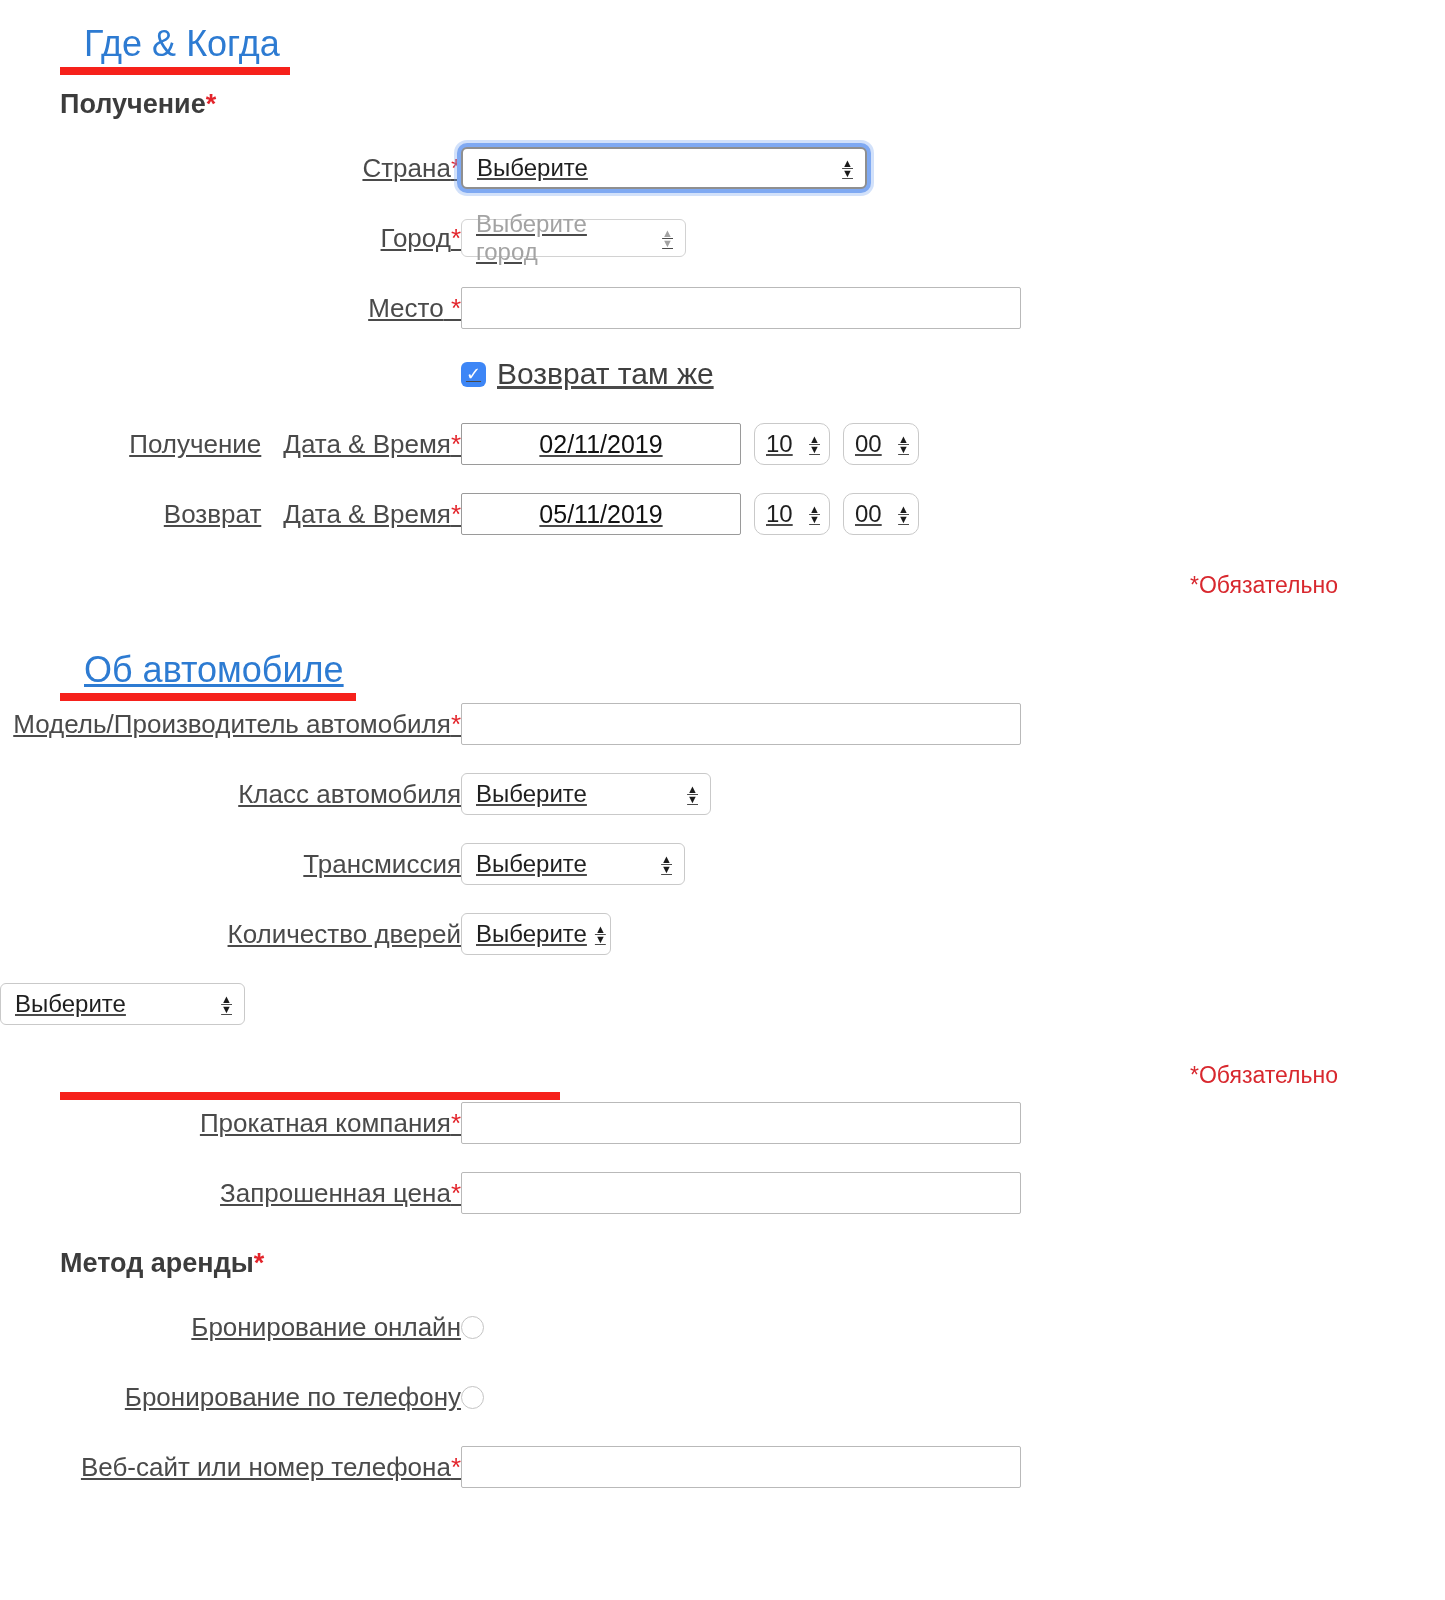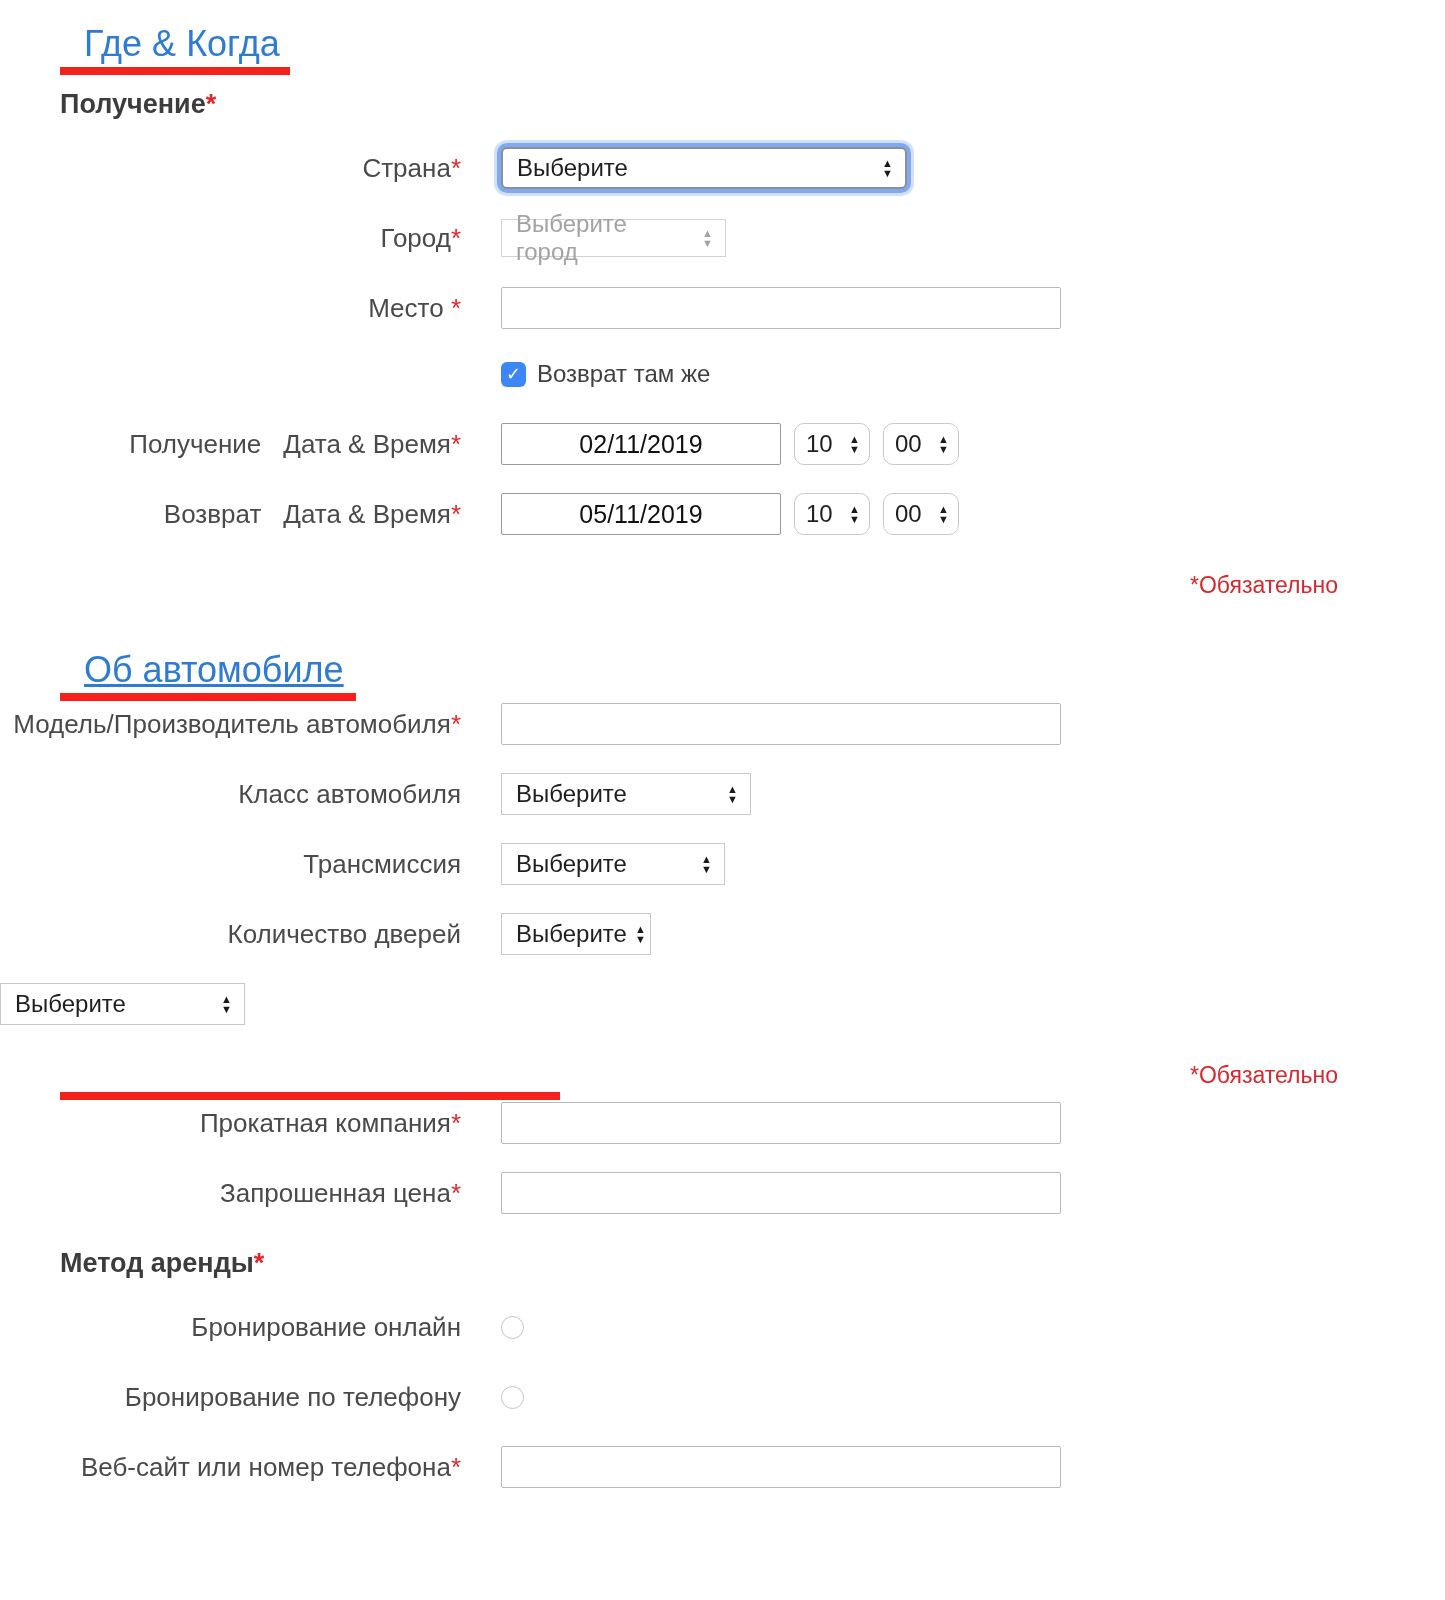--- a/index.html
+++ b/index.html
@@ -27,23 +27,23 @@
   .subheading{
     font-size:27px;font-weight:700;color:#3c3c3c;
     margin:12px 0 0 60px;line-height:34px;
   }
   .star{color:#e3242b;}
 
   
   .row{
     display:grid;
     grid-template-columns:461px 1fr;
-    column-gap:40px;
     align-items:start;
     margin-top:24px;
+    text-decoration:underline;
   }
   .lbl{
     text-align:right;
     font-size:26px;
     line-height:46px;
     color:#4a4a4a;
   }
   .lbl .prefix{margin-right:22px;}
   .ctl{display:flex;align-items:center;min-height:46px;}
 
@@ -56,21 +56,21 @@
     padding:0 10px;outline:none;text-align:center;
   }
   .date-input{
     width:280px;border-color:#9a9a9a;font-size:25px;color:#111;
   }
 
   
   .sel{
     display:inline-flex;align-items:center;justify-content:space-between;
     height:42px;box-sizing:border-box;
-    border:1.5px solid #c9c9c9;border-radius:0;
+    border:1.5px solid #c9c9c9;border-radius:6px;
     background:#fff;padding:0 12px 0 14px;
     font-size:24px;color:#1f1f1f;cursor:default;
   }
   .arrows{display:inline-flex;flex-direction:column;align-items:center;margin-left:10px;}
   .arrows::before{content:"\25B2";font-size:11px;line-height:10px;color:#1a1a1a;}
   .arrows::after{content:"\25BC";font-size:11px;line-height:10px;color:#1a1a1a;}
   .sel.gray{color:#a3a3a3;border-color:#d2d2d2;}
   .sel.gray .arrows::before,.sel.gray .arrows::after{color:#a3a3a3;}
 
   .sel.country{
@@ -86,21 +86,21 @@
   .sel.aircon{width:245px;}
 
   
   .checkrow{margin-top:20px;}
   .checkbox{
     width:25px;height:25px;border-radius:6px;
     background:#3d86f6;display:inline-flex;align-items:center;justify-content:center;
     flex:0 0 auto;cursor:pointer;
   }
   .checkbox::after{content:"\2713";color:#fff;font-size:18px;font-weight:700;line-height:1;}
-  .checklabel{font-size:24px;color:#3f3f3f;margin-left:11px;}
+  .checklabel{font-size:30px;color:#3f3f3f;margin-left:11px;}
 
   
   .radio{
     width:23px;height:23px;border-radius:50%;
     border:1.5px solid #c4c4c4;background:#fff;box-sizing:border-box;cursor:pointer;
   }
 
   .required-note{
     text-align:right;margin-right:107px;
     color:#d8282e;font-size:23px;line-height:24px;

